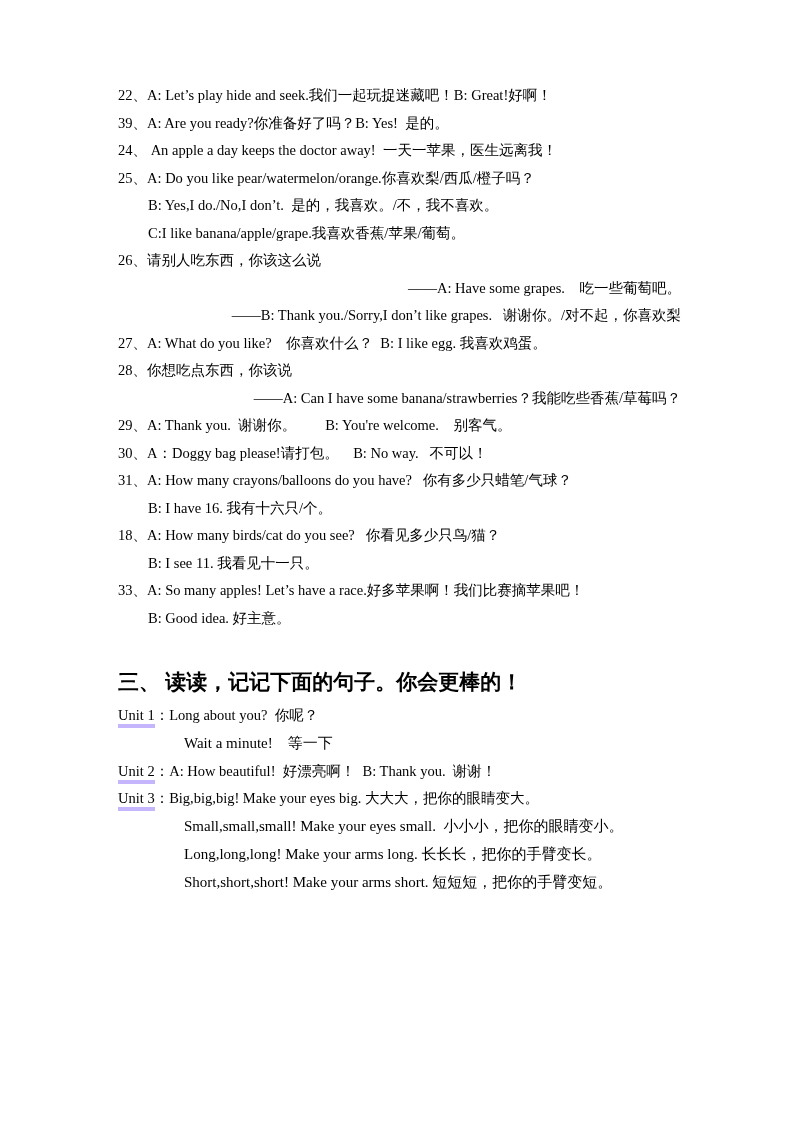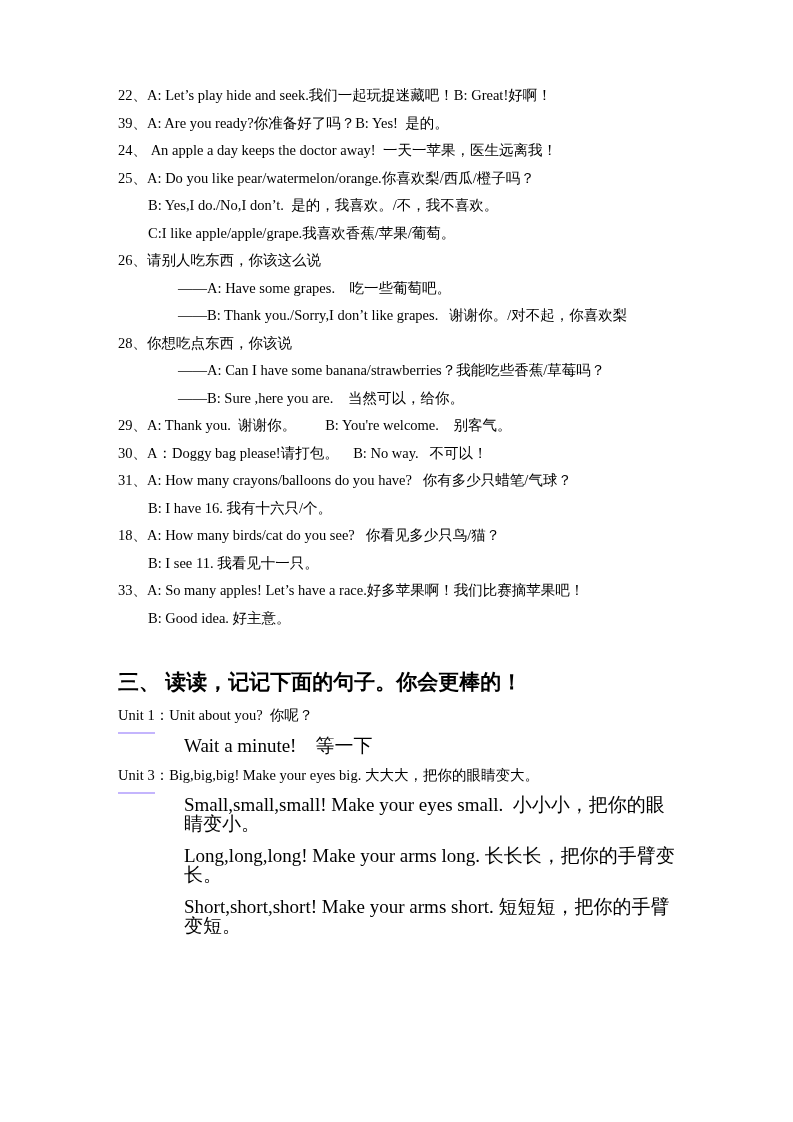--- a/index.html
+++ b/index.html
@@ -24,83 +24,84 @@
     padding: 88px 112px 60px 118px;
     border-radius: 9px;
   }
   .line {
     font-size: 14.5px;
     line-height: 1.0;
     margin: 0 0 13px 0;
     white-space: pre-wrap;
   }
   .ind1 { padding-left: 30px; }
-  .ind2 { padding-left: 60px; }
+  .ind2 { padding-left: 60px; text-align: right; }
   .section-title {
     font-size: 21px;
     font-weight: bold;
     margin: 0 0 15px 0;
     line-height: 1.0;
   }
   .spacer-big { height: 34px; }
   .unit-row {
     font-size: 14.5px;
     line-height: 1.0;
     margin: 0 0 13px 0;
     white-space: pre-wrap;
   }
   .unit-tag {
-    border-bottom: 2px solid #c4b5fd;
-    padding-bottom: 9px;
+    border-bottom: 4px solid #c4b5fd;
+    padding-bottom: 1px;
   }
   .cont {
     padding-left: 66px;
-    font-size: 19px;
+    font-size: 15px;
     line-height: 1.0;
     margin: 0 0 13px 0;
     white-space: pre-wrap;
   }
 </style>
 </head>
 <body>
 
 <div class="page">
 
   <div>
     <div class="line">22、A: Let’s play hide and seek.我们一起玩捉迷藏吧！B: Great!好啊！</div>
     <div class="line">39、A: Are you ready?你准备好了吗？B: Yes!  是的。</div>
     <div class="line">24、 An apple a day keeps the doctor away!  一天一苹果，医生远离我！</div>
     <div class="line">25、A: Do you like pear/watermelon/orange.你喜欢梨/西瓜/橙子吗？</div>
     <div class="line ind1">B: Yes,I do./No,I don’t.  是的，我喜欢。/不，我不喜欢。</div>
-    <div class="line ind1">C:I like apple/apple/grape.我喜欢香蕉/苹果/葡萄。</div>
+    <div class="line ind1">C:I like banana/apple/grape.我喜欢香蕉/苹果/葡萄。</div>
     <div class="line">26、请别人吃东西，你该这么说</div>
     <div class="line ind2">——A: Have some grapes.    吃一些葡萄吧。</div>
     <div class="line ind2">——B: Thank you./Sorry,I don’t like grapes.   谢谢你。/对不起，你喜欢梨</div>
+    <div class="line">27、A: What do you like?    你喜欢什么？  B: I like egg. 我喜欢鸡蛋。</div>
     <div class="line">28、你想吃点东西，你该说</div>
     <div class="line ind2">——A: Can I have some banana/strawberries？我能吃些香蕉/草莓吗？</div>
-    <div class="line ind2">——B: Sure ,here you are.    当然可以，给你。</div>
     <div class="line">29、A: Thank you.  谢谢你。        B: You're welcome.    别客气。</div>
     <div class="line">30、A：Doggy bag please!请打包。    B: No way.   不可以！</div>
     <div class="line">31、A: How many crayons/balloons do you have?   你有多少只蜡笔/气球？</div>
     <div class="line ind1">B: I have 16. 我有十六只/个。</div>
     <div class="line">18、A: How many birds/cat do you see?   你看见多少只鸟/猫？</div>
     <div class="line ind1">B: I see 11. 我看见十一只。</div>
     <div class="line">33、A: So many apples! Let’s have a race.好多苹果啊！我们比赛摘苹果吧！</div>
     <div class="line ind1">B: Good idea. 好主意。</div>
   </div>
 
   <div class="spacer-big"></div>
 
   <div class="section-title">三、 读读，记记下面的句子。你会更棒的！</div>
 
   <div>
 
-    <div class="unit-row"><span class="unit-tag">Unit 1</span><span>：</span><span>Unit about you?  你呢？</span></div>
+    <div class="unit-row"><span class="unit-tag">Unit 1</span><span>：</span><span>Long about you?  你呢？</span></div>
     <div class="cont">Wait a minute!    等一下</div>
 
+    <div class="unit-row"><span class="unit-tag">Unit 2</span><span>：</span><span>A: How beautiful!  好漂亮啊！  B: Thank you.  谢谢！</span></div>
 
     <div class="unit-row"><span class="unit-tag">Unit 3</span><span>：</span><span>Big,big,big! Make your eyes big. 大大大，把你的眼睛变大。</span></div>
     <div class="cont">Small,small,small! Make your eyes small.  小小小，把你的眼睛变小。</div>
     <div class="cont">Long,long,long! Make your arms long. 长长长，把你的手臂变长。</div>
     <div class="cont">Short,short,short! Make your arms short. 短短短，把你的手臂变短。</div>
 
   </div>
 
 </div>
 

